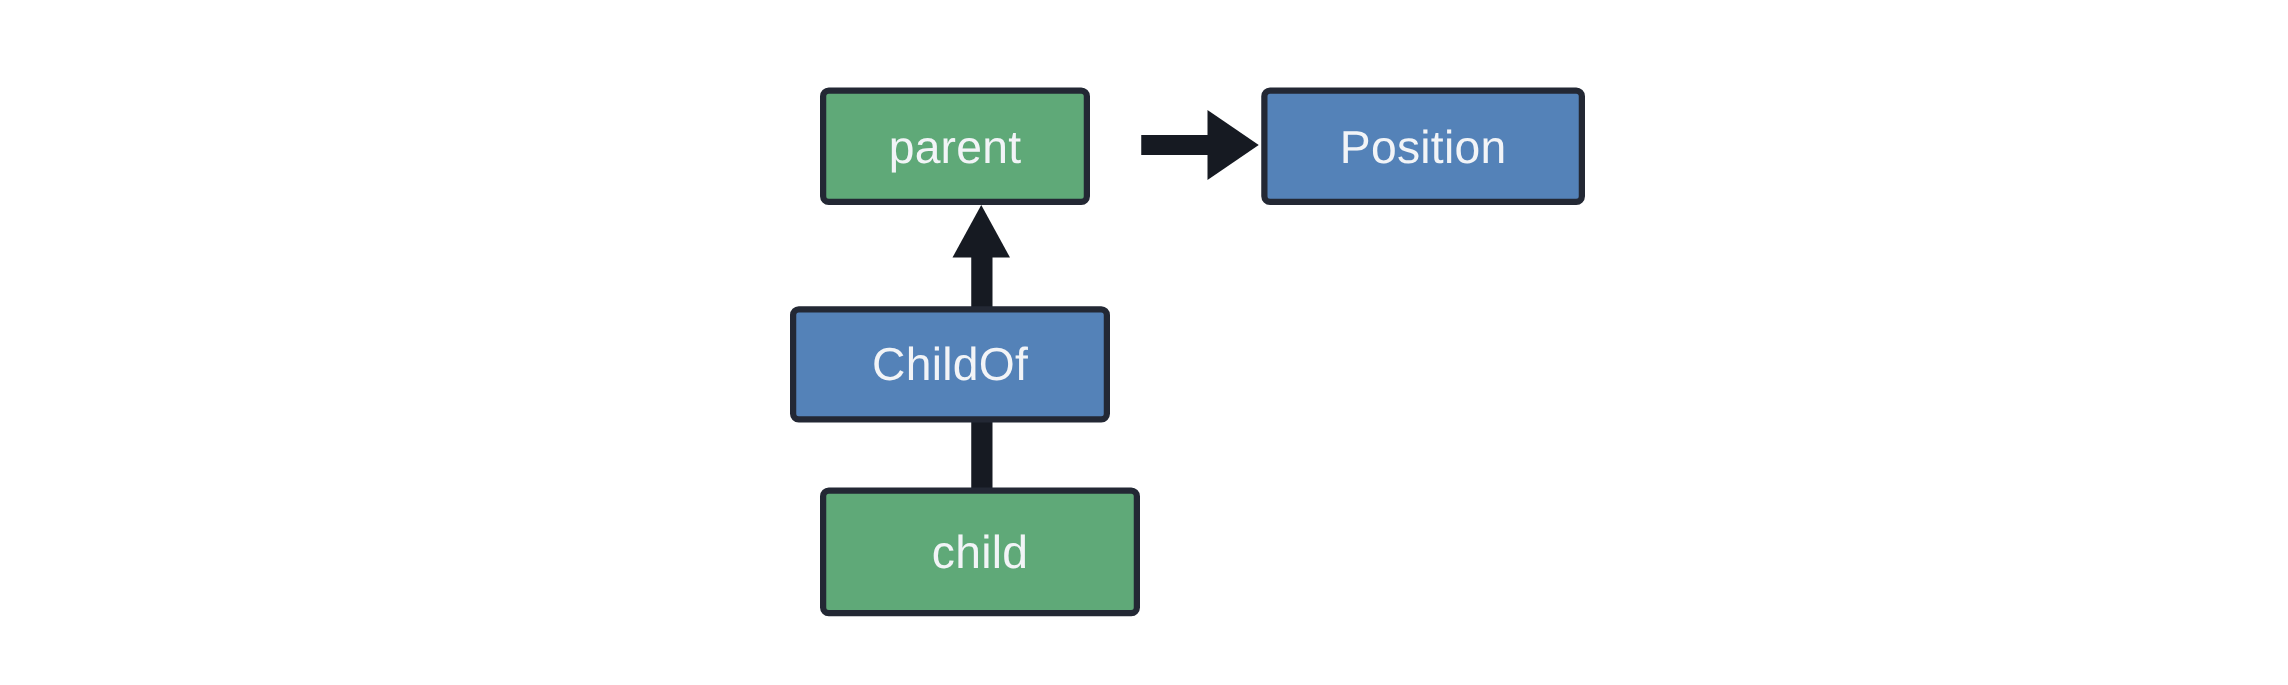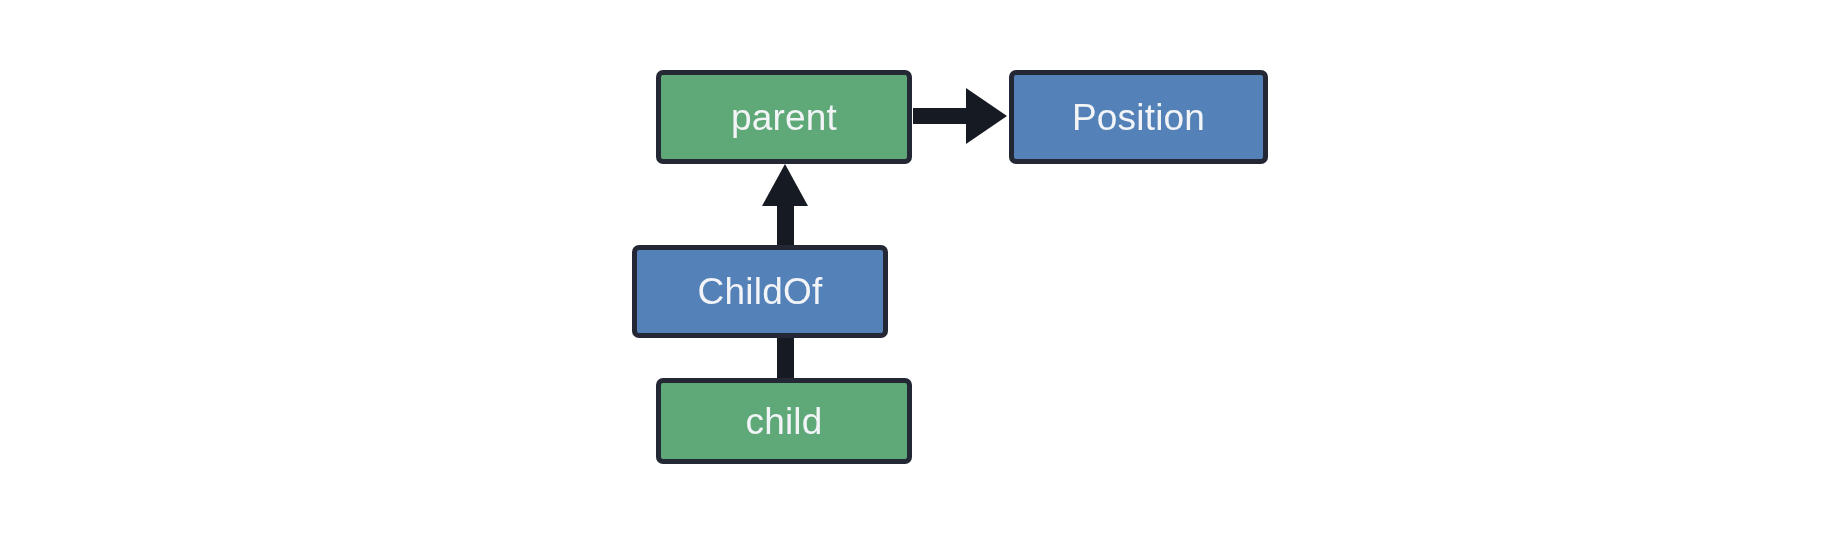--- a/index.html
+++ b/index.html
@@ -36,40 +36,40 @@
   .node-label {
     display: block;
     white-space: nowrap;
   }
   .node-entity { background: #5fa978; }
   .node-component { background: #5482b8; text-align: right; }
 
   .node-parent {
     left: 656px;
     top: 70px;
-    width: 256px;
+    width: 216px;
     height: 94px;
   }
   .node-position {
     left: 1009px;
     top: 70px;
     width: 259px;
     height: 94px;
   }
   .node-childof {
     left: 632px;
     top: 245px;
     width: 256px;
     height: 93px;
   }
   .node-child {
     left: 656px;
-    top: 378px;
+    top: 390px;
     width: 256px;
-    height: 86px;
+    height: 103px;
   }
 
   .edge-svg {
     position: absolute;
     left: 0;
     top: 0;
     width: 1830px;
     height: 548px;
     pointer-events: none;
   }

